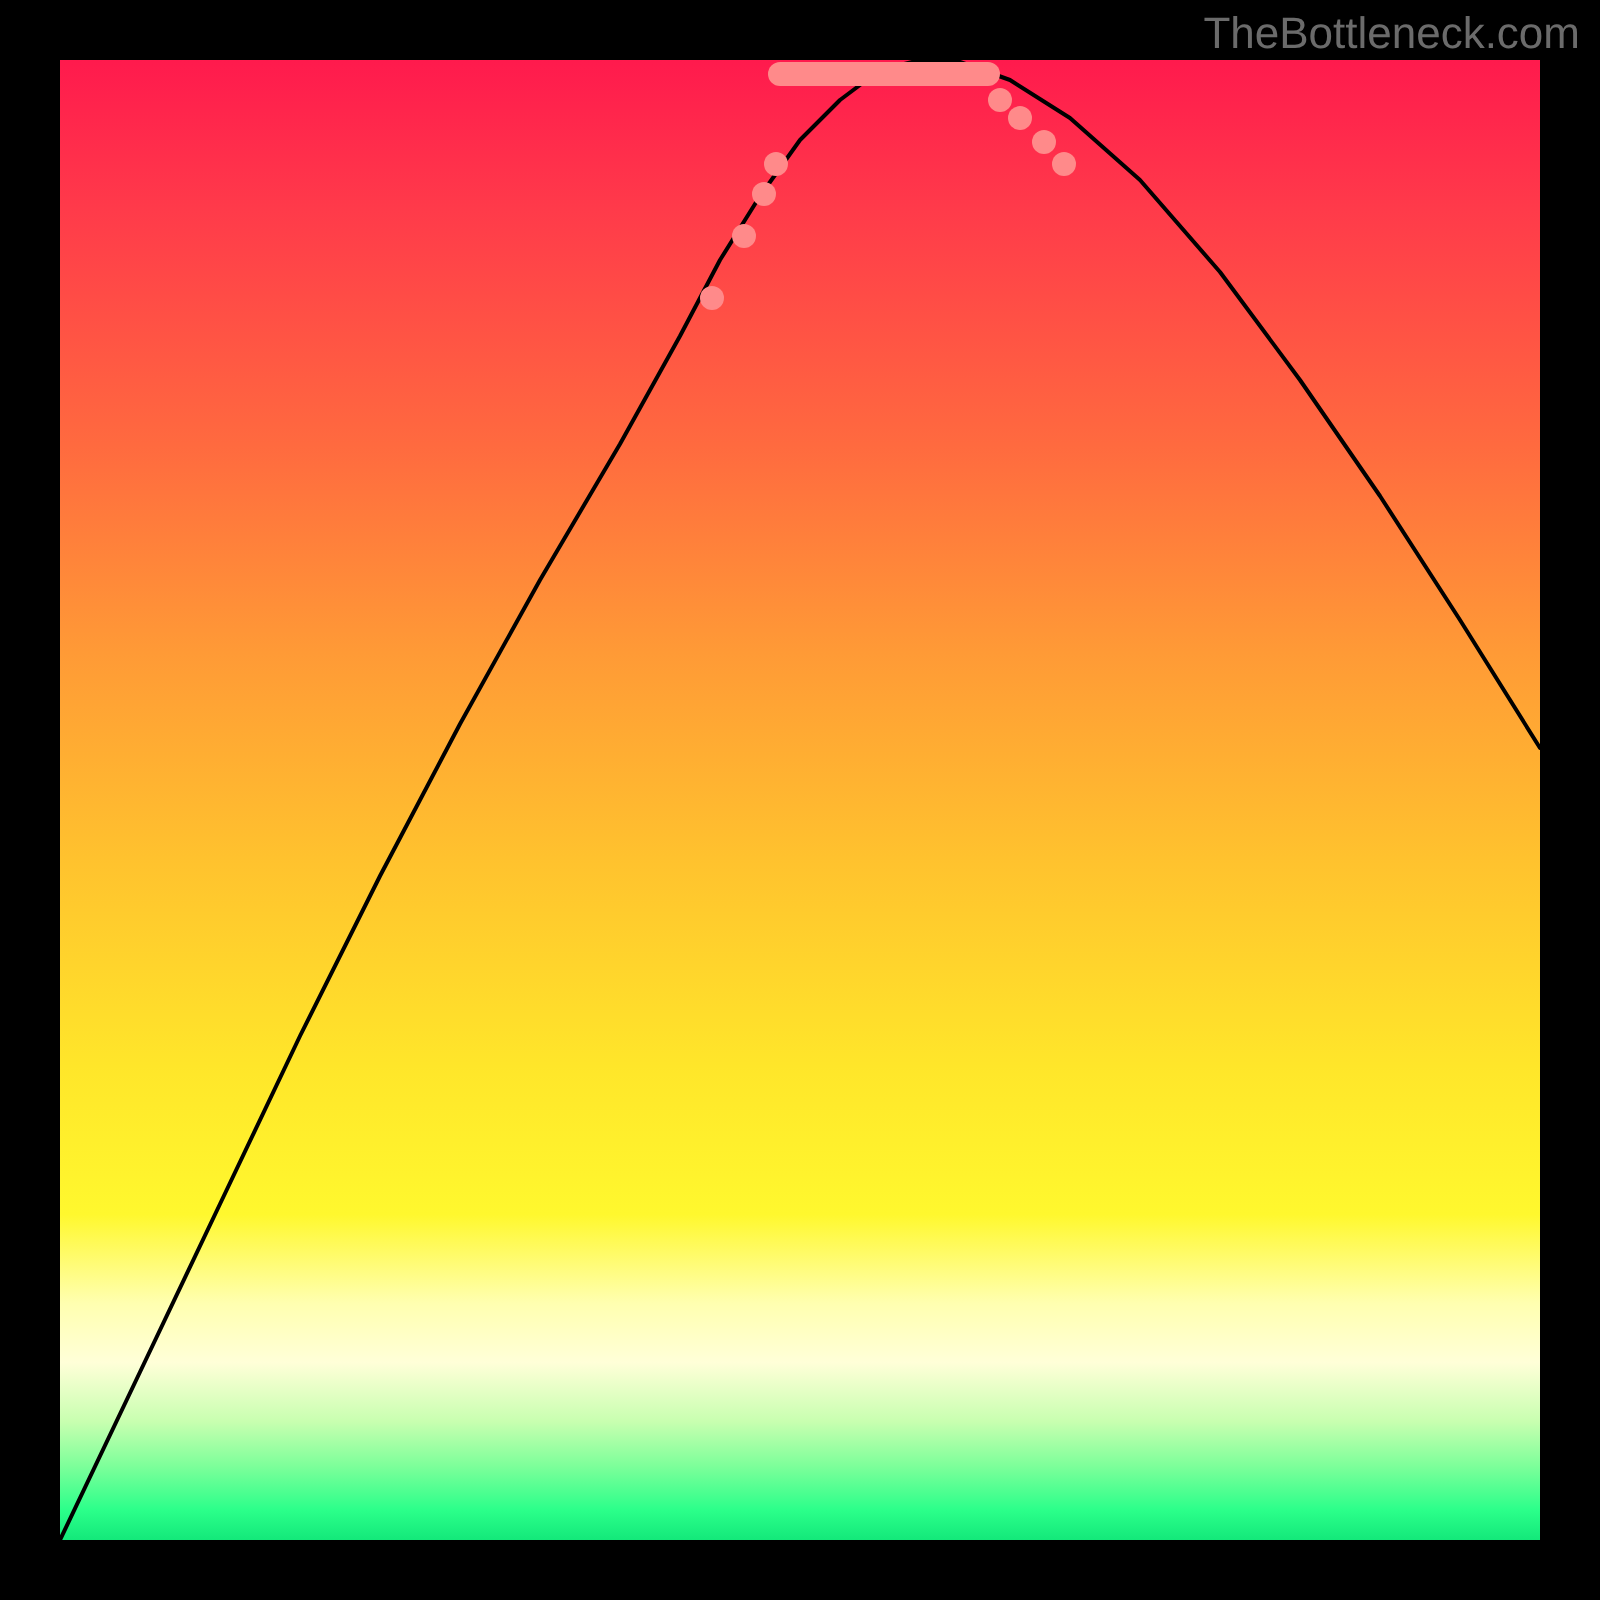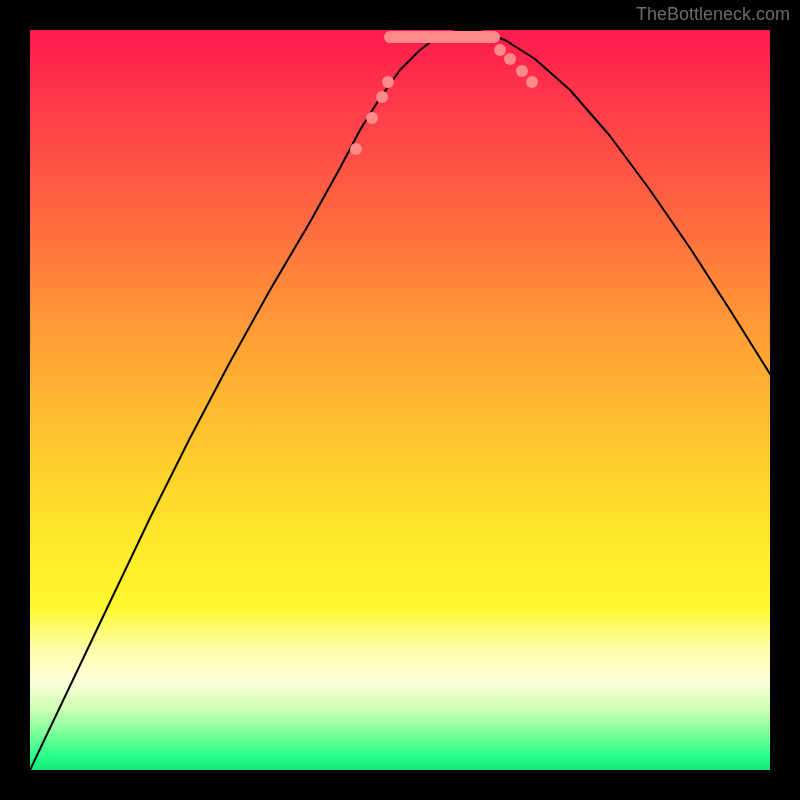--- a/index.html
+++ b/index.html
@@ -49,21 +49,21 @@
     left: 30px;
     top: 30px;
     width: 740px;
     height: 740px;
   }
   .watermark {
     position: absolute;
     top: 4px;
     right: 10px;
     color: #6b6b6b;
-    font-size: 18px;
+    font-size: 22px;
     letter-spacing: 0px;
     user-select: none;
   }
 </style>
 </head>
 <body>
 
 <div class="frame">
 
   <div class="plot-area"></div>

